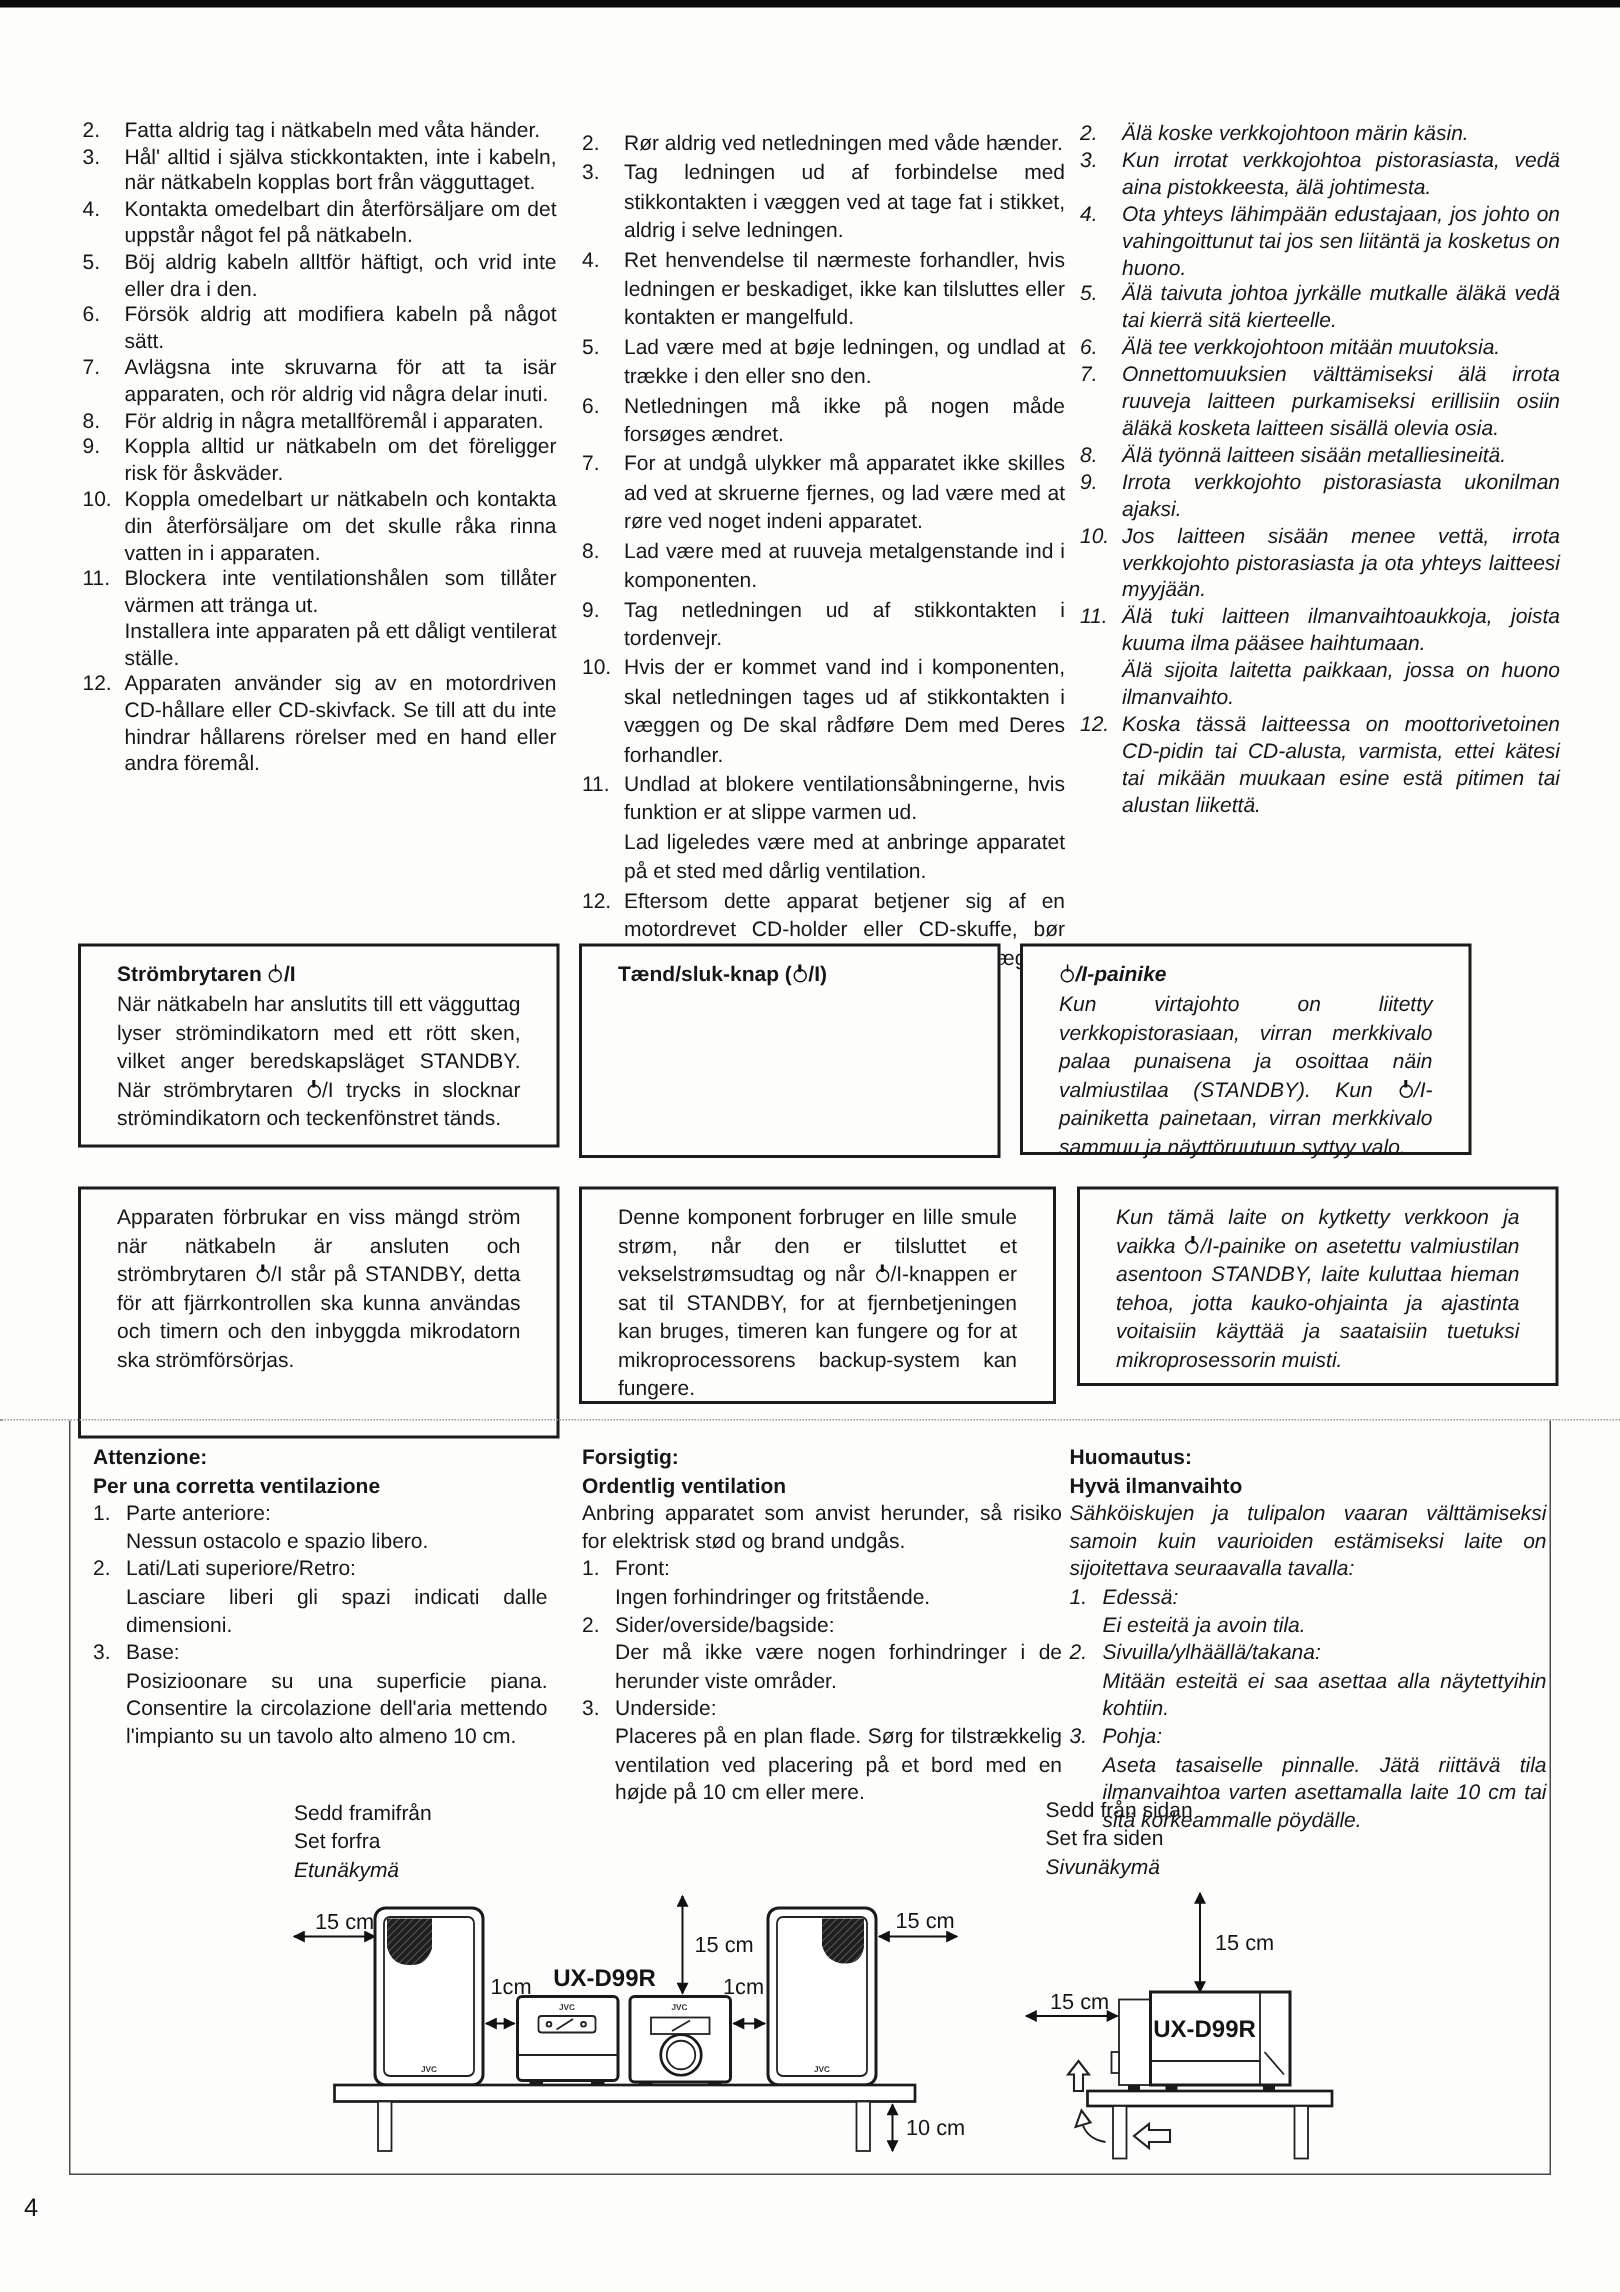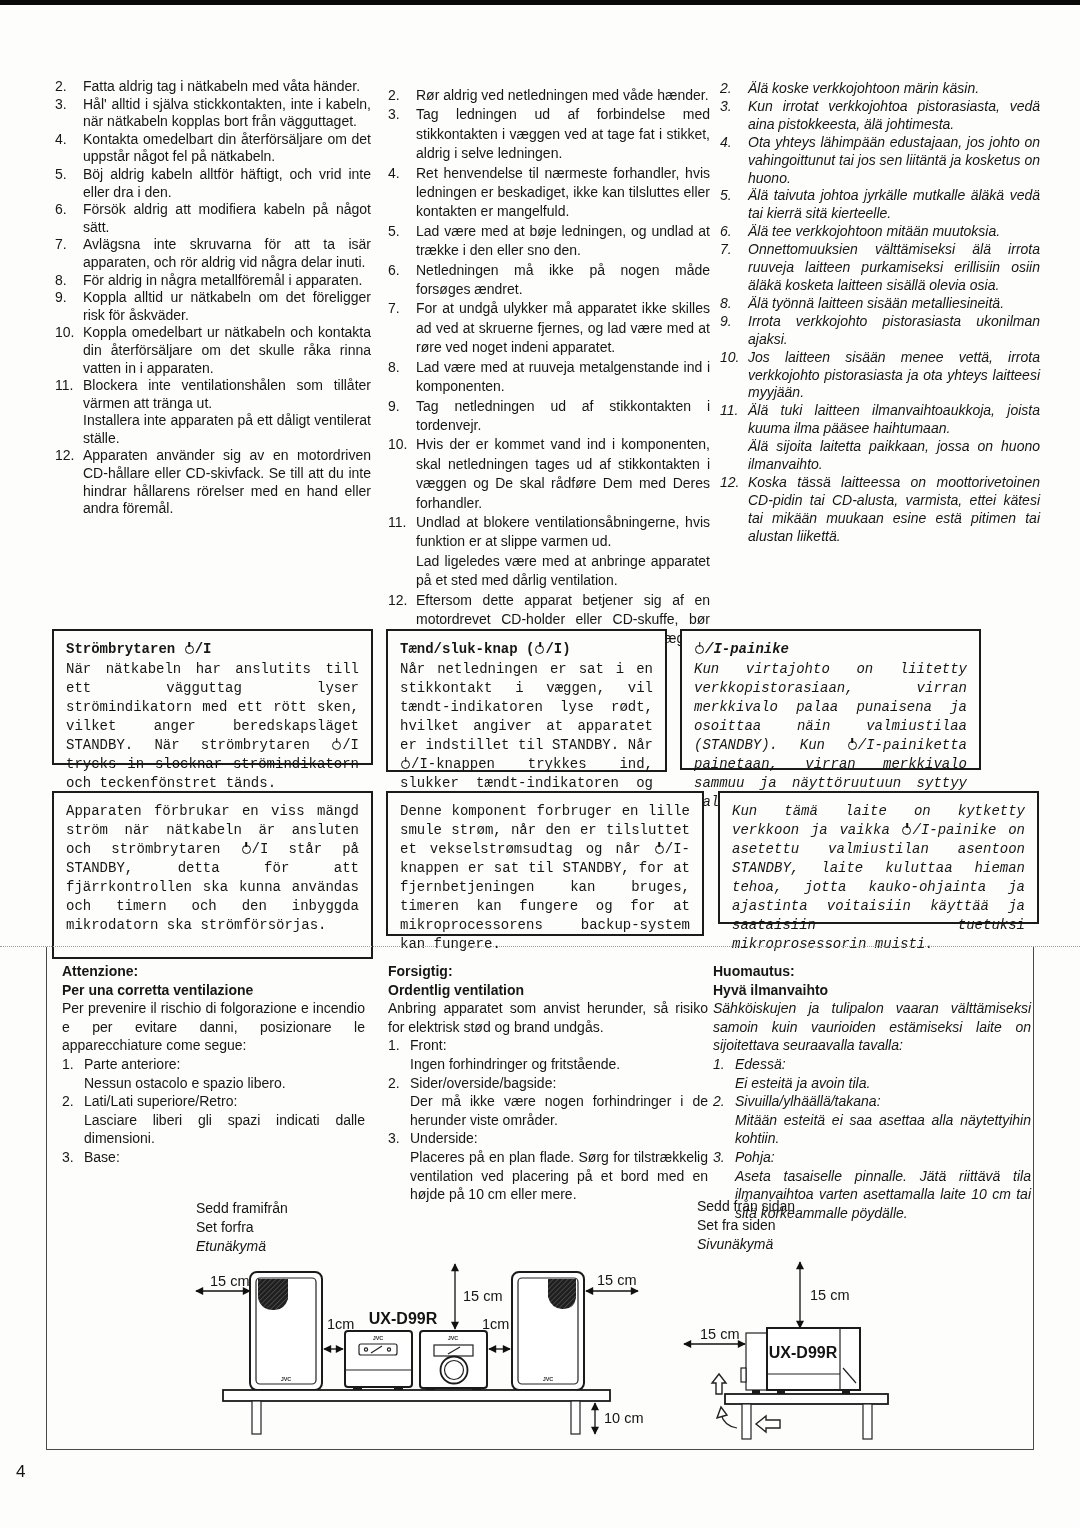--- a/index.html
+++ b/index.html
@@ -11,21 +11,21 @@
   .col{position:absolute;font-size:14px;}
   .col-sv{left:55px;top:78px;width:316px;line-height:17.6px;}
   .col-da{left:388px;top:86px;width:322px;line-height:19.4px;}
   .col-fi{left:720px;top:80px;width:320px;line-height:17.9px;font-style:italic;}
   .li{display:flex;}
   .li .num{flex:0 0 28px;}
   .li .txt{flex:1;text-align:justify;white-space:pre-line;}
 
   
   .pbox{position:absolute;border:2px solid #1b1b1b;box-sizing:border-box;
-        padding:9px 12px;font-size:14px;line-height:19px;background:#fdfdfb;font-family:Liberation Mono, monospace;}
+        padding:9px 24px;font-size:14px;line-height:19px;background:#fdfdfb;}
   .pbox .pb-h{font-weight:bold;margin-bottom:1px;}
   .pbox .pb-b{text-align:justify;}
   .pbox1{left:52px;top:629px;width:321px;height:136px;}
   .pbox2{left:386px;top:629px;width:281px;height:143px;}
   .pbox3{left:680px;top:629px;width:301px;height:141px;font-style:italic;}
   .pbox3 .pb-h{font-style:normal;font-style:italic;}
   .pbox4{left:52px;top:791px;width:321px;height:168px;}
   .pbox5{left:386px;top:791px;width:318px;height:145px;}
   .pbox6{left:718px;top:791px;width:321px;height:133px;font-style:italic;}
 
@@ -252,21 +252,20 @@
         <span class="txt">Koska tässä laitteessa on moottorivetoinen CD-pidin tai CD-alusta, varmista, ettei kätesi tai mikään muukaan esine estä pitimen tai alustan liikettä.</span>
       </div>
     </div>
 
   <div class="pbox pbox1">
     <div class="pb-h">Strömbrytaren <span class="pwr"></span>/I</div>
     <div class="pb-b">När nätkabeln har anslutits till ett vägguttag lyser strömindikatorn med ett rött sken, vilket anger beredskapsläget STANDBY. När strömbrytaren <span class="pwr"></span>/I trycks in slocknar strömindikatorn och teckenfönstret tänds.</div>
   </div>
   <div class="pbox pbox2">
     <div class="pb-h">Tænd/sluk-knap (<span class="pwr"></span>/I)</div>
-    <div class="pb-b">Når netledningen er sat i en stikkontakt i væggen, vil tændt-indikatoren lyse rødt, hvilket angiver at apparatet er indstillet til STANDBY. Når <span class="pwr"></span>/I-knappen trykkes ind, slukker tændt-indikatoren og displayruden tændes.</div>
   </div>
   <div class="pbox pbox3">
     <div class="pb-h"><span class="pwr"></span>/I-painike</div>
     <div class="pb-b">Kun virtajohto on liitetty verkkopistorasiaan, virran merkkivalo palaa punaisena ja osoittaa näin valmiustilaa (STANDBY). Kun <span class="pwr"></span>/I-painiketta painetaan, virran merkkivalo sammuu ja näyttöruutuun syttyy valo.</div>
   </div>
 
   <div class="pbox pbox4">
     <div class="pb-b">Apparaten förbrukar en viss mängd ström när nätkabeln är ansluten och strömbrytaren <span class="pwr"></span>/I står på STANDBY, detta för att fjärrkontrollen ska kunna användas och timern och den inbyggda mikrodatorn ska strömförsörjas.</div>
   </div>
   <div class="pbox pbox5">
@@ -275,21 +274,20 @@
   <div class="pbox pbox6">
     <div class="pb-b">Kun tämä laite on kytketty verkkoon ja vaikka <span class="pwr"></span>/I-painike on asetettu valmiustilan asentoon STANDBY, laite kuluttaa hieman tehoa, jotta kauko-ohjainta ja ajastinta voitaisiin käyttää ja saataisiin tuetuksi mikroprosessorin muisti.</div>
   </div>
 
   <div class="dotline"></div>
   <div class="vent-box"></div>
 
   <div class="vcol vcol-it">
     <div class="vh">Attenzione:</div>
     <div class="vh">Per una corretta ventilazione</div>
-    <div class="vintro">Per prevenire il rischio di folgorazione e incendio e per evitare danni, posizionare le apparecchiature come segue:</div>
     <div>
 
         <div class="vi">
           <span class="vnum">1.</span>
           <span class="vbody">
             <span class="vtitle">Parte anteriore:</span>
             <span class="vtext">Nessun ostacolo e spazio libero.</span>
           </span>
         </div>
 
@@ -298,20 +296,21 @@
           <span class="vbody">
             <span class="vtitle">Lati/Lati superiore/Retro:</span>
             <span class="vtext">Lasciare liberi gli spazi indicati dalle dimensioni.</span>
           </span>
         </div>
 
         <div class="vi">
           <span class="vnum">3.</span>
           <span class="vbody">
             <span class="vtitle">Base:</span>
+            <span class="vtext">Posizioonare su una superficie piana. Consentire la circolazione dell'aria mettendo l'impianto su un tavolo alto almeno 10 cm.</span>
           </span>
         </div>
       </div>
   </div>
 
   <div class="vcol vcol-da">
     <div class="vh">Forsigtig:</div>
     <div class="vh">Ordentlig ventilation</div>
     <div class="vintro">Anbring apparatet som anvist herunder, så risiko for elektrisk stød og brand undgås.</div>
     <div>

